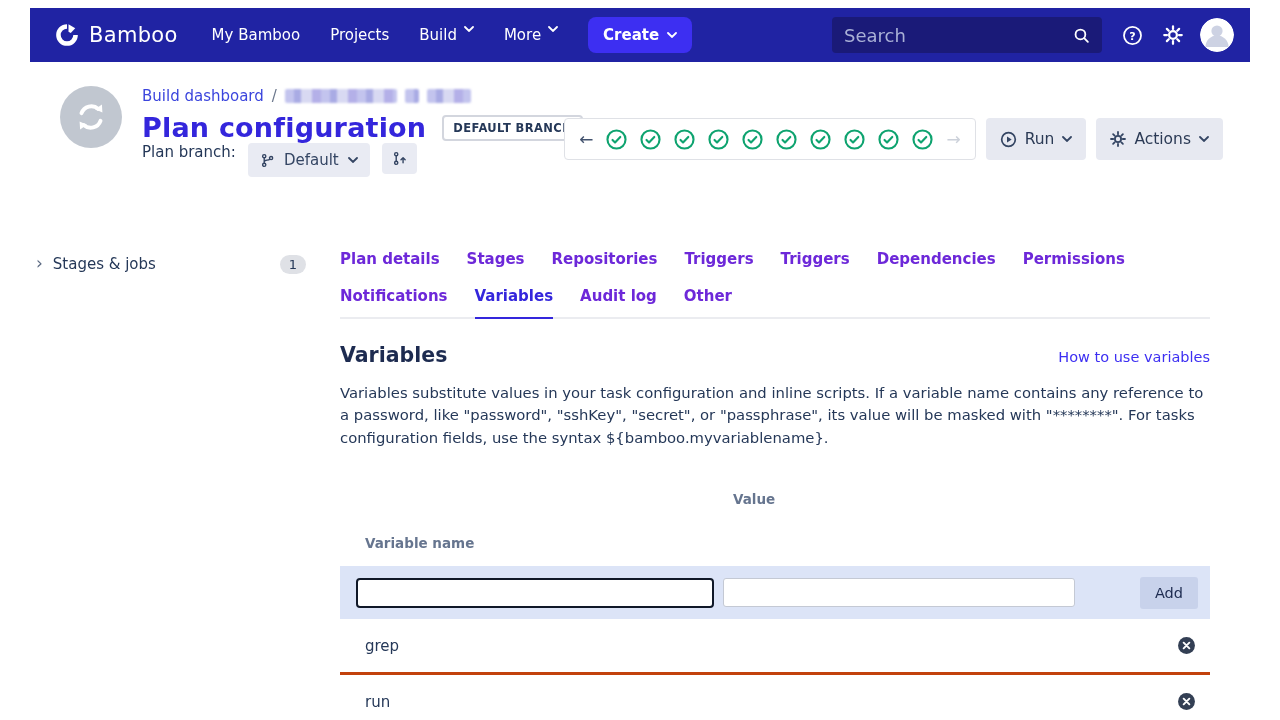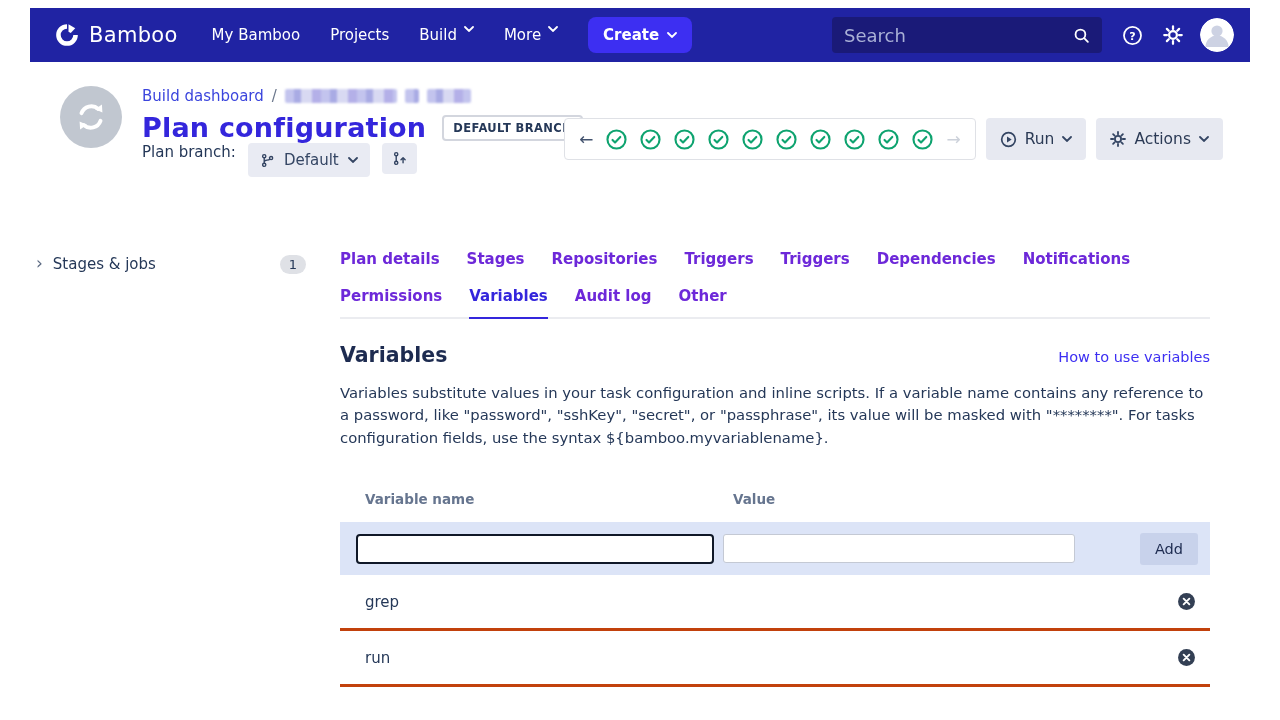--- a/index.html
+++ b/index.html
@@ -83,21 +83,21 @@
   .tab { font-size: 15px; font-weight: 600; color: #6d28d9; padding: 7px 0 12px; cursor: pointer; }
   .tab.active { color: #3426dc; border-bottom: 2px solid #3426dc; margin-bottom: -2px; }
 
   .section-head { display: flex; align-items: baseline; margin-top: 24px; }
   .section-head h2 { font-size: 20.5px; font-weight: 700; color: #1d2b50; }
   .help-link { margin-left: auto; color: #3d2ff2; font-size: 14.5px; cursor: pointer; }
   .desc { margin-top: 15px; font-size: 14.8px; line-height: 1.52; color: #253858; width: 864px; }
 
   .tbl { margin-top: 42px; }
   .tbl-head { display: flex; font-size: 13.5px; font-weight: 700; color: #66758f; padding-left: 25px; }
-  .tbl-head .col-name { width: 368px; }
+  .tbl-head .col-name { width: 368px; margin-top: 44px; }
   .add-row { margin-top: 15px; background: #dce4f7; display: flex; align-items: center;
     padding: 12px 12px 12px 8px; height: 53px; }
   .name-input { width: 358px; height: 30px; border: 2px solid #101828; border-radius: 4px;
     margin-left: 8px; padding: 2px 8px; font-size: 14px; font-family: inherit; outline: none; }
   .value-input { margin-left: 9px; width: 352px; height: 29px; border: 1px solid #c4c9d4;
     border-radius: 3px; padding: 2px 8px; font-size: 14px; font-family: inherit; outline: none; }
   .add-btn { margin-left: auto; background: #c8d2eb; color: #1d2b50; border: none;
     border-radius: 3px; font-size: 14.5px; padding: 8px 15px; cursor: pointer; font-family: inherit; }
   .var-row { display: flex; align-items: center; height: 56px;
     border-bottom: 3px solid #c2410c; padding: 0 14px 0 25px; font-size: 15px; color: #253858; }
@@ -337,22 +337,22 @@
 </aside>
 
 <main class="main">
   <div class="tabs">
     <a class="tab">Plan details</a>
     <a class="tab">Stages</a>
     <a class="tab">Repositories</a>
     <a class="tab">Triggers</a>
     <a class="tab">Triggers</a>
     <a class="tab">Dependencies</a>
+    <a class="tab">Permissions</a>
     <a class="tab">Notifications</a>
-    <a class="tab">Permissions</a>
     <a class="tab active">Variables</a>
     <a class="tab">Audit log</a>
     <a class="tab">Other</a>
   </div>
 
   <div class="section-head">
     <h2>Variables</h2>
     <a class="help-link">How to use variables</a>
   </div>
 

